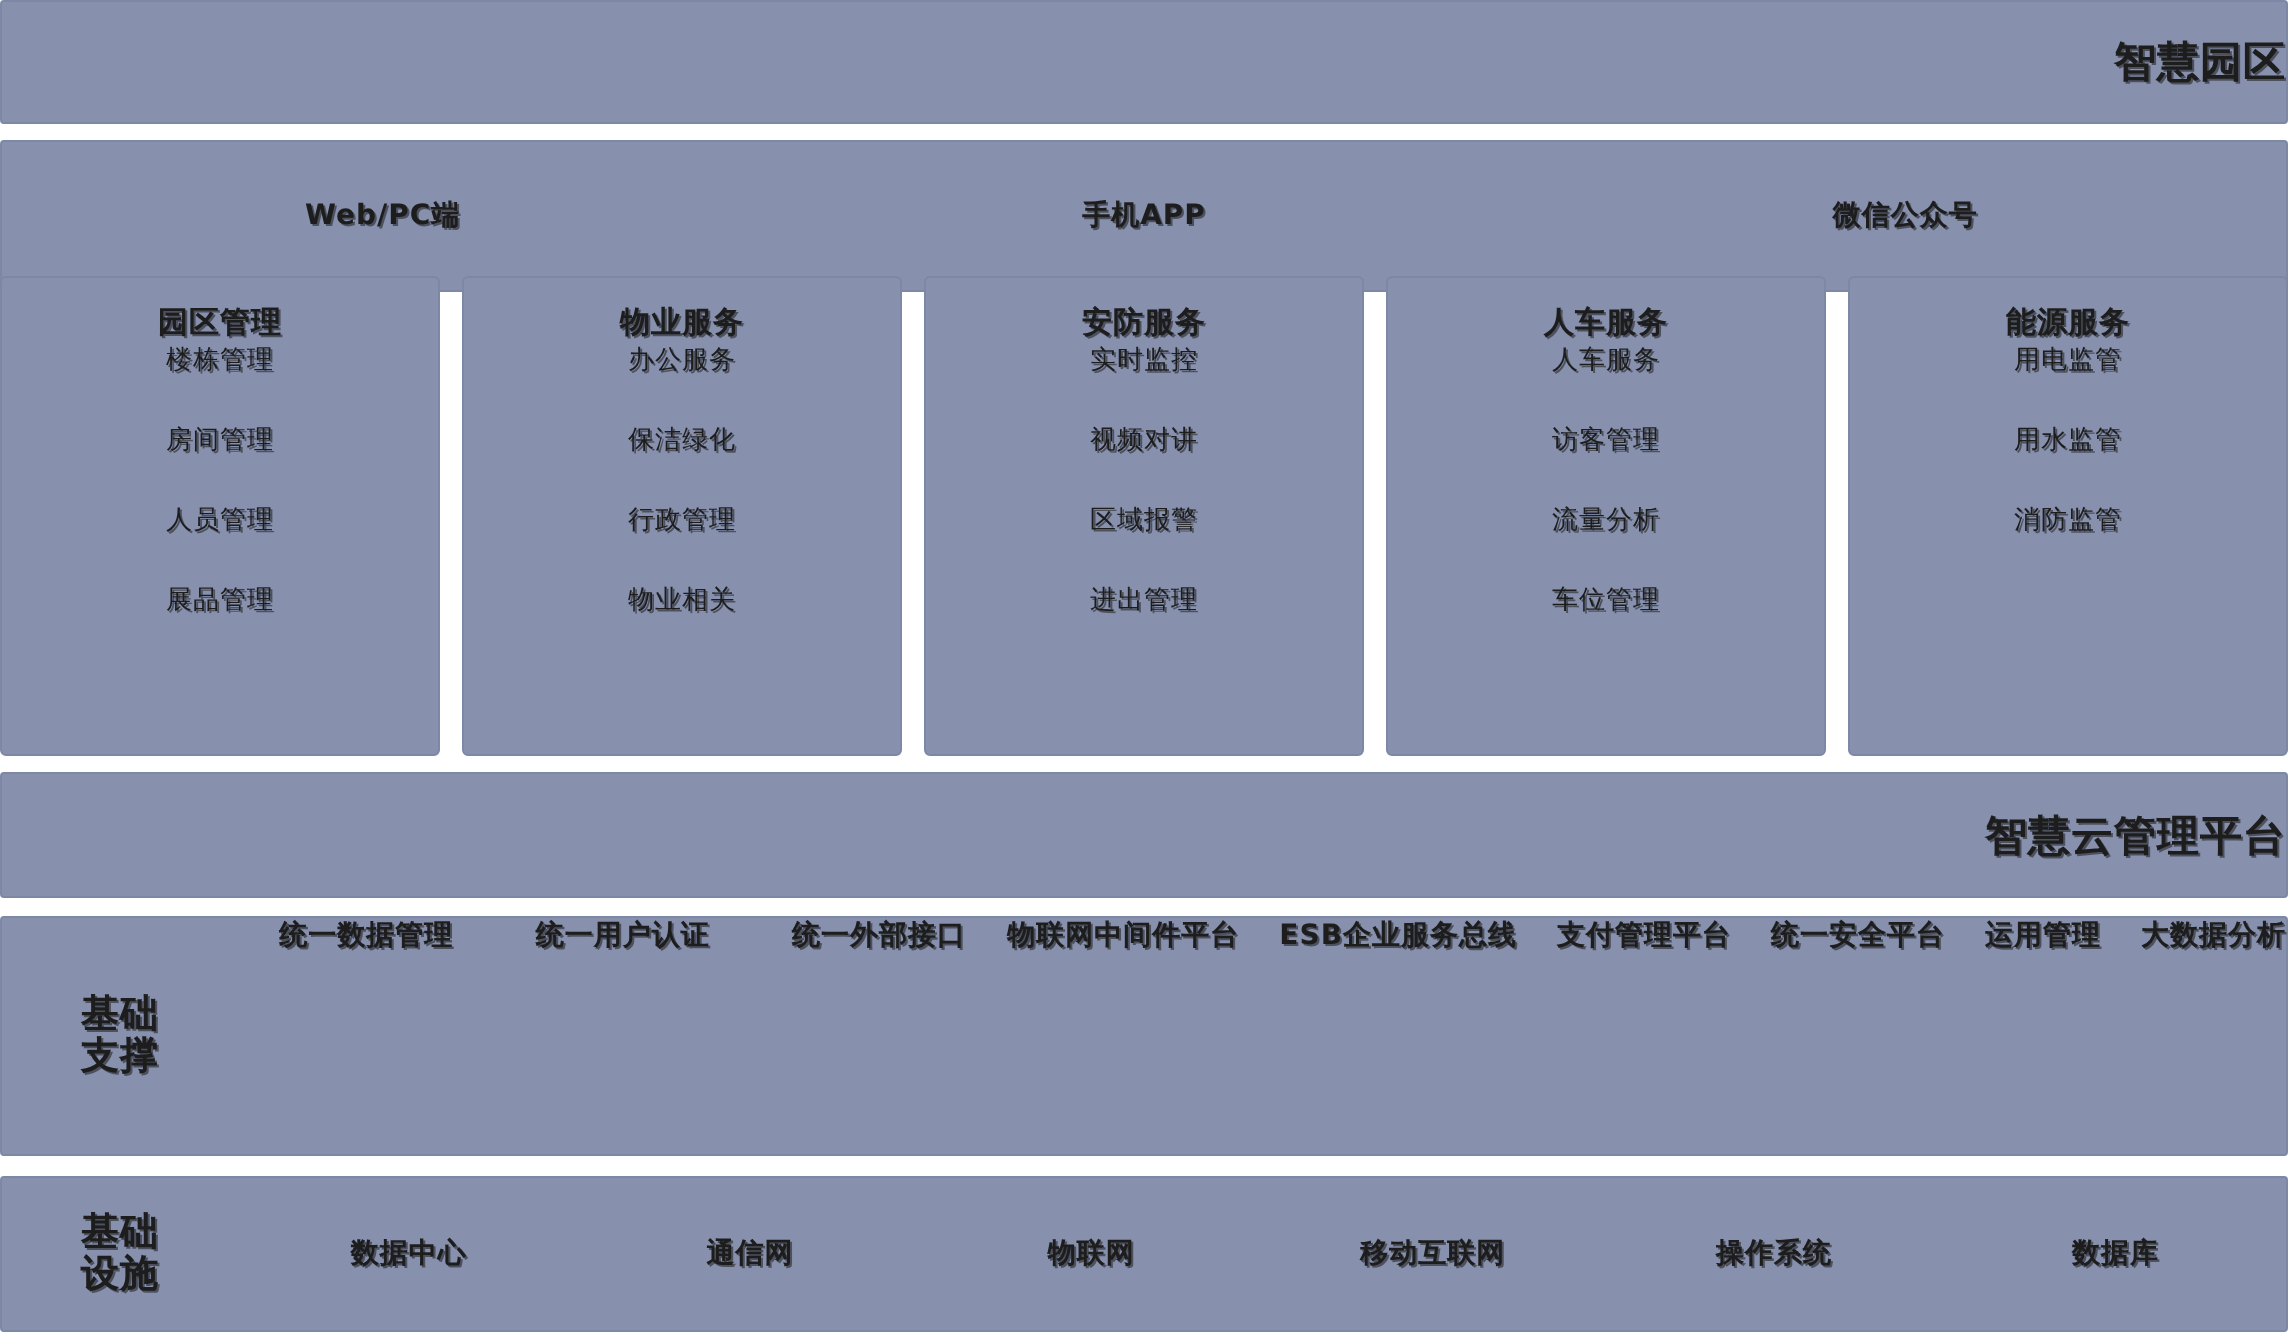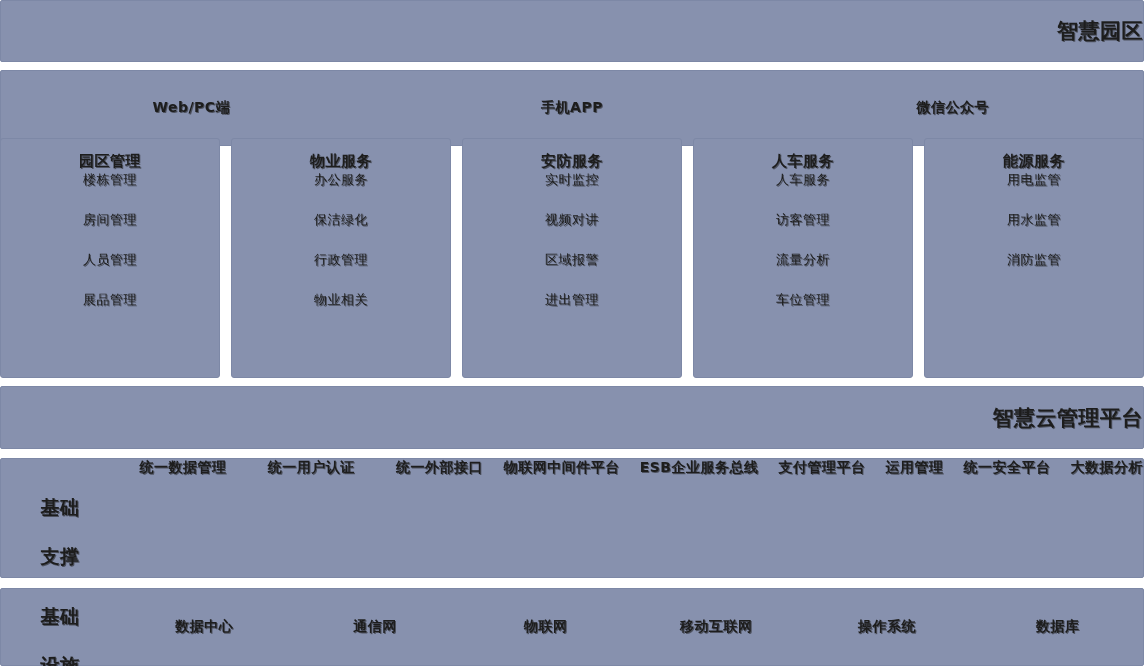--- a/index.html
+++ b/index.html
@@ -126,21 +126,21 @@
   }
 
   .side-label {
     width: 118px;
     flex: 0 0 118px;
     text-align: center;
     font-size: 19px;
     font-weight: bold;
     line-height: 1.08;
   }
-  .side-label span { display: block; margin-top: 28px; }
+  .side-label span { display: block; }
 
   .support-body {
     flex: 1 1 auto;
     height: 100%;
     display: flex;
     flex-direction: row;
     justify-content: center;
   }
   .support-row-top {
     display: flex;
@@ -250,22 +250,22 @@
     <div class="support-body">
       <div class="support-row-top">
         <div class="txt cell">统一数据管理</div>
         <div class="txt cell">统一用户认证</div>
         <div class="txt cell">统一外部接口</div>
       </div>
       <div class="support-row-bottom">
         <div class="txt cell">物联网中间件平台</div>
         <div class="txt cell">ESB企业服务总线</div>
         <div class="txt cell">支付管理平台</div>
+        <div class="txt cell">统一安全平台</div>
         <div class="txt cell">运用管理</div>
-        <div class="txt cell">统一安全平台</div>
         <div class="txt cell">大数据分析</div>
       </div>
     </div>
   </div>
 
   <div class="band" id="infra-band">
     <div class="txt side-label">
       <span>基础</span>
       <span>设施</span>
     </div>

